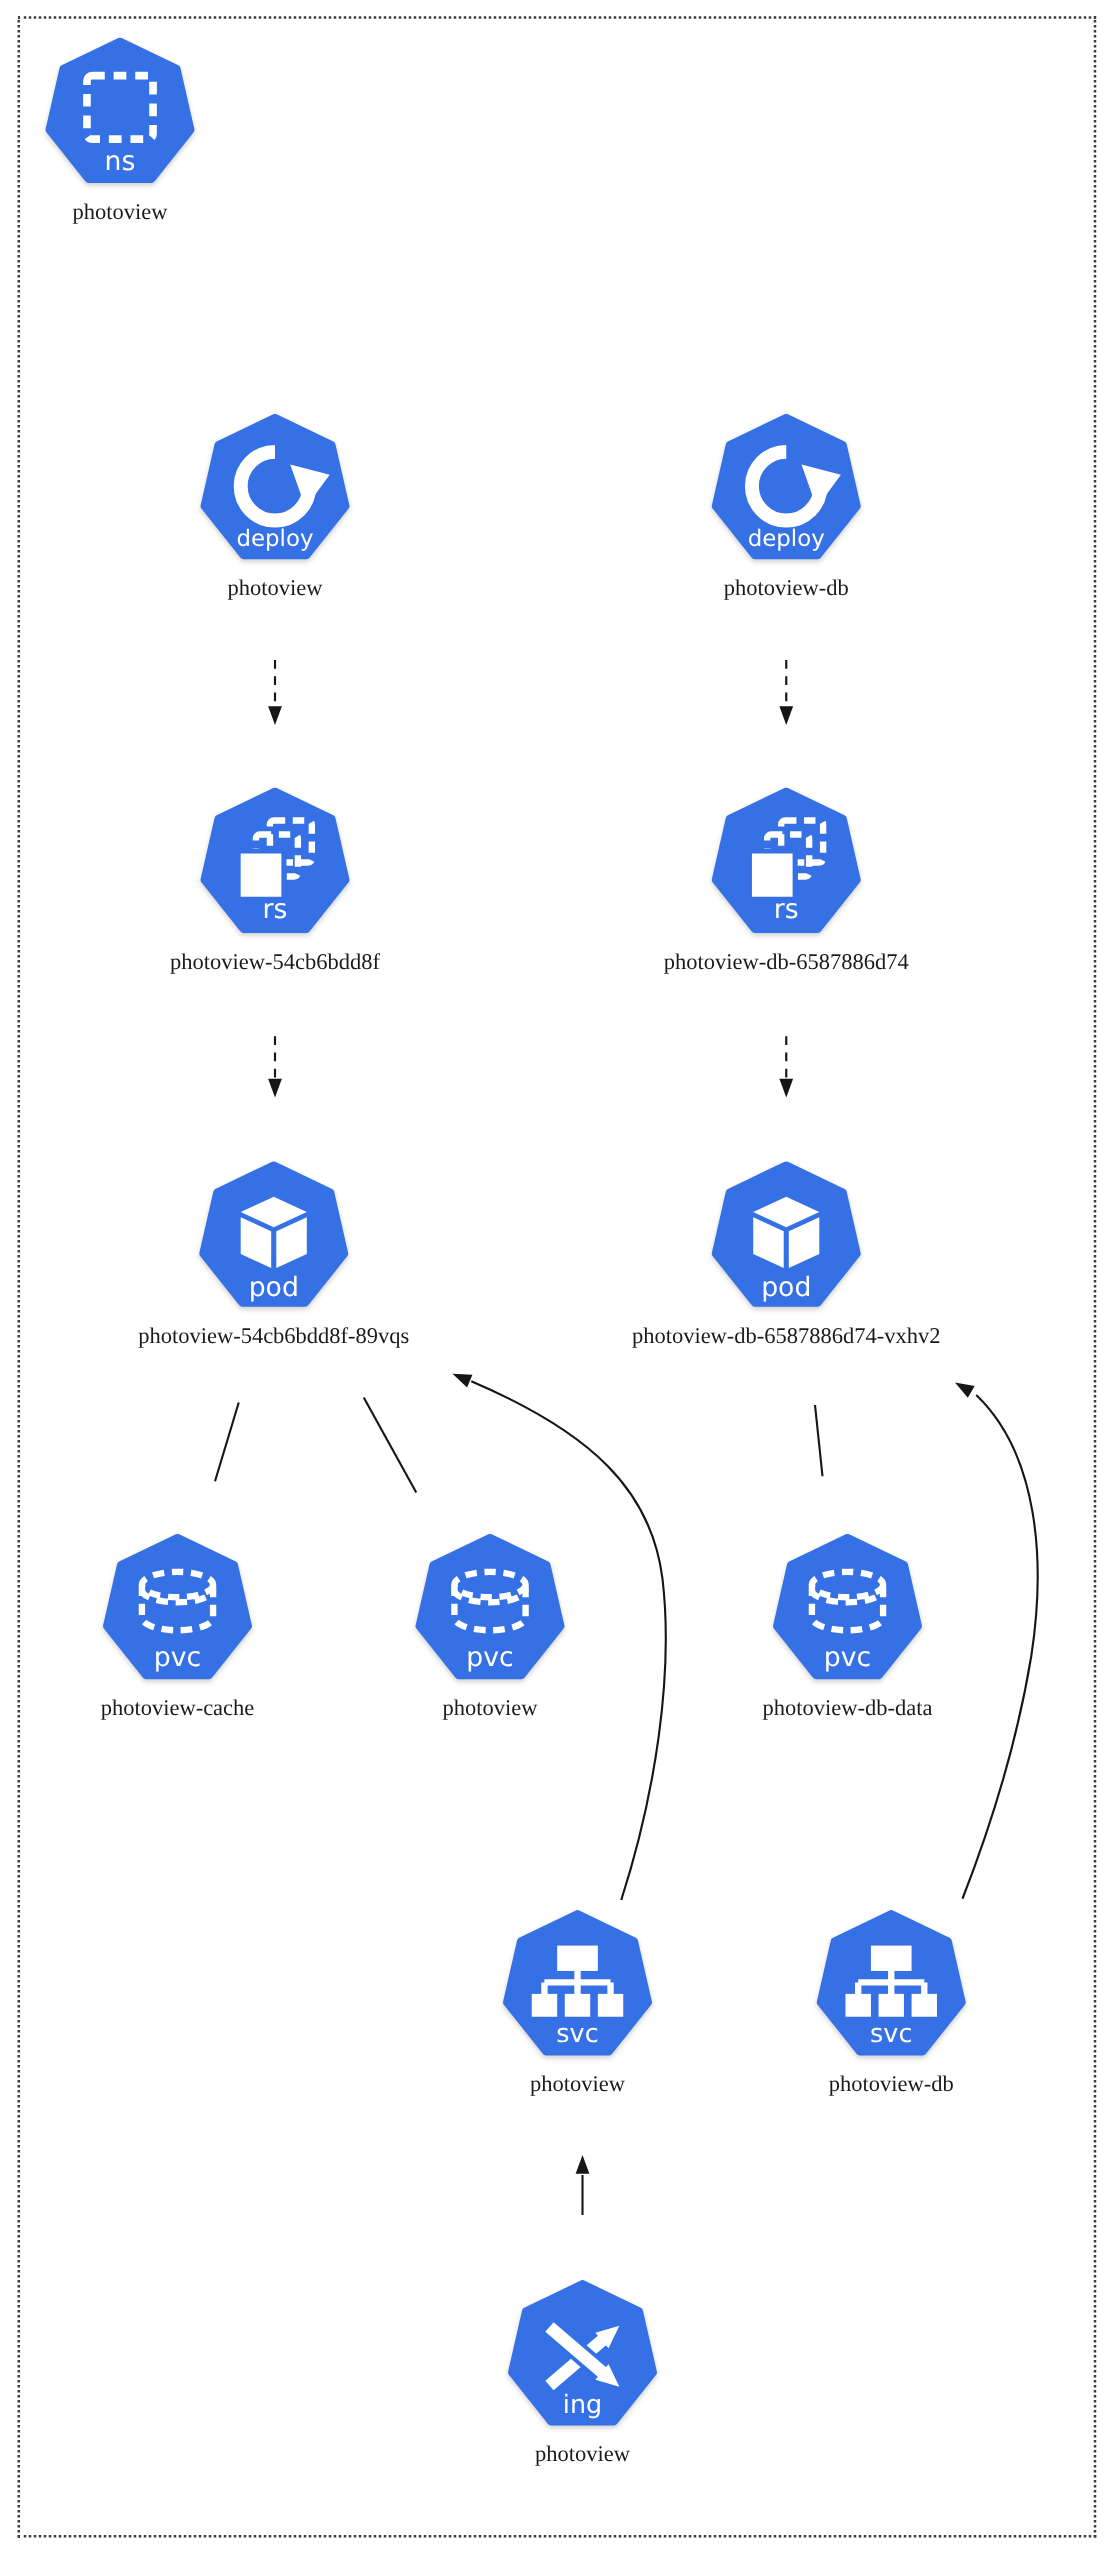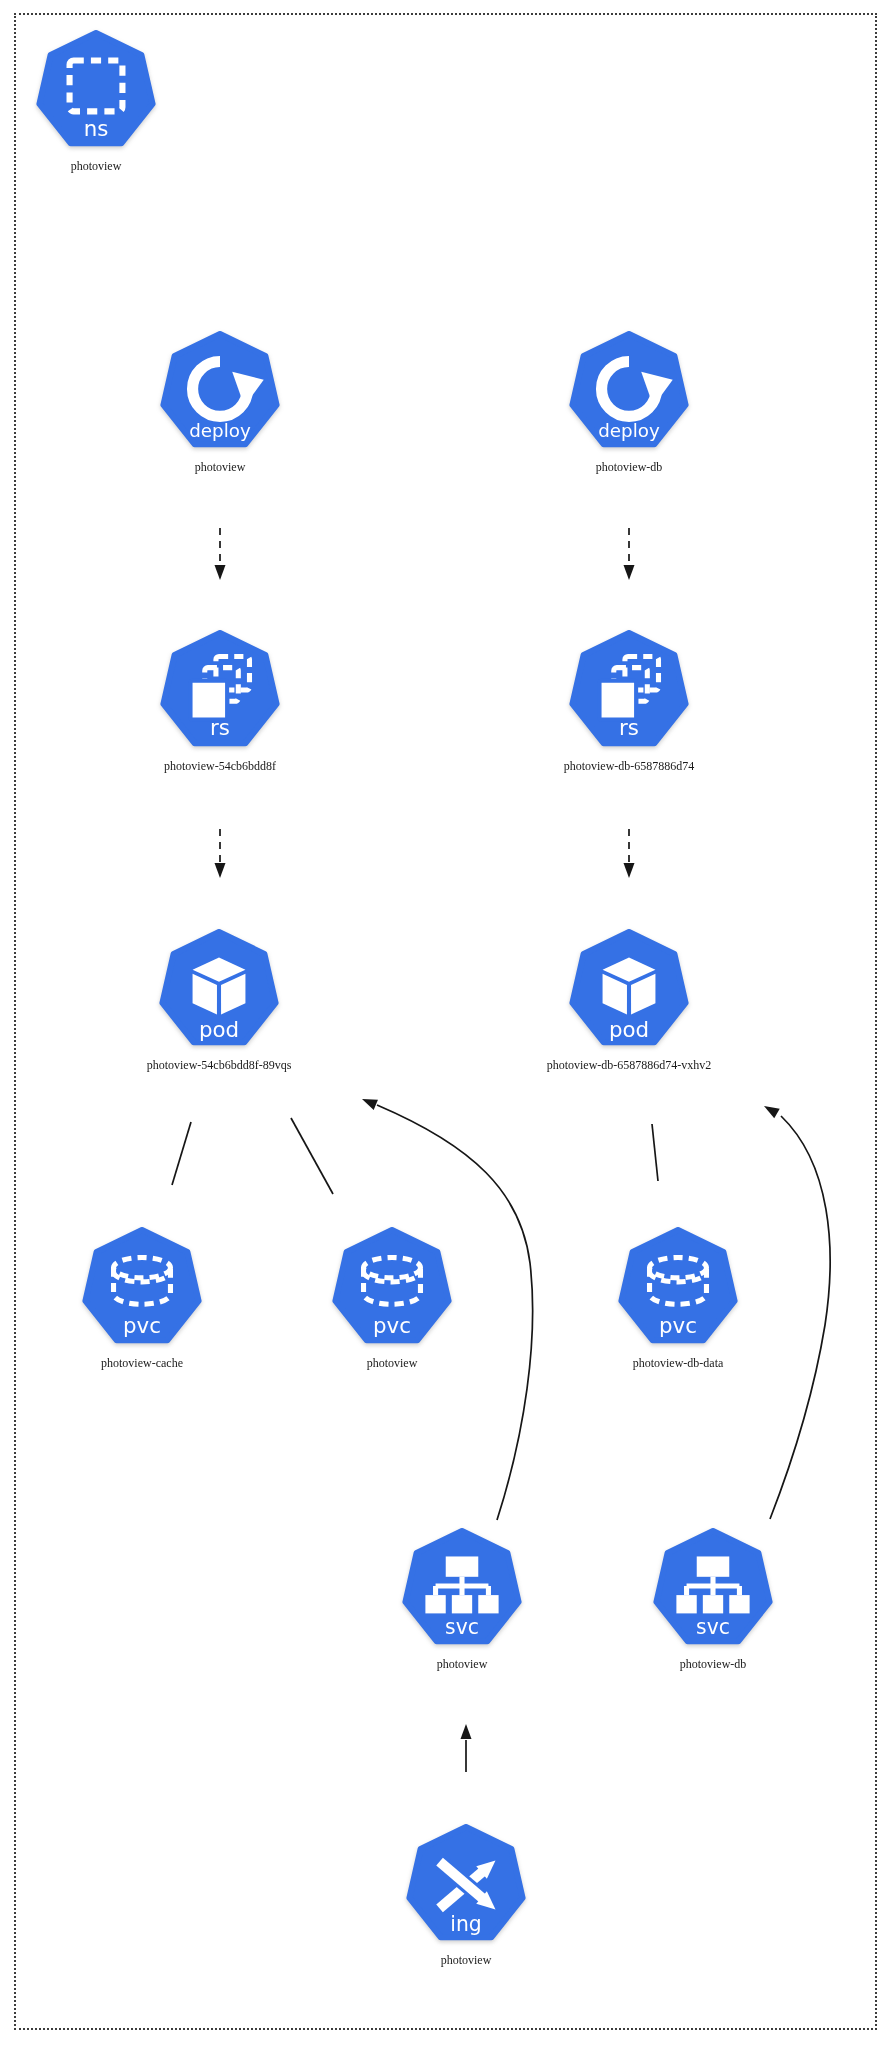--- a/index.html
+++ b/index.html
@@ -20,21 +20,21 @@
   .edge{fill:none;stroke:var(--edge);stroke-width:1.7px;}
   .edge.dashed{stroke-dasharray:7 6;}
   .arrowhead{fill:var(--edge);stroke:none;}
   .node{position:absolute;width:0;height:0;}
   .node svg.icon{
     position:absolute;left:0;top:0;transform:translateX(-50%);
     filter:drop-shadow(0 2px 2px rgba(80,80,80,.28));
   }
   .node .nlabel{
     position:absolute;left:0;top:129px;transform:translateX(-50%);
-    white-space:nowrap;font-size:12px;color:var(--label);
+    white-space:nowrap;font-size:18px;color:var(--label);
   }
   .hept{fill:var(--accent);stroke:var(--accent);stroke-width:6;stroke-linejoin:round;}
   .badge{fill:#ffffff;font-family:"DejaVu Sans","Liberation Sans",sans-serif;text-anchor:middle;}
   .accent-stroke{stroke:var(--accent);}
   .accent-casing{stroke:var(--accent);fill:none;}
 </style>
 </head>
 <body>
 
 <div id="stage">

